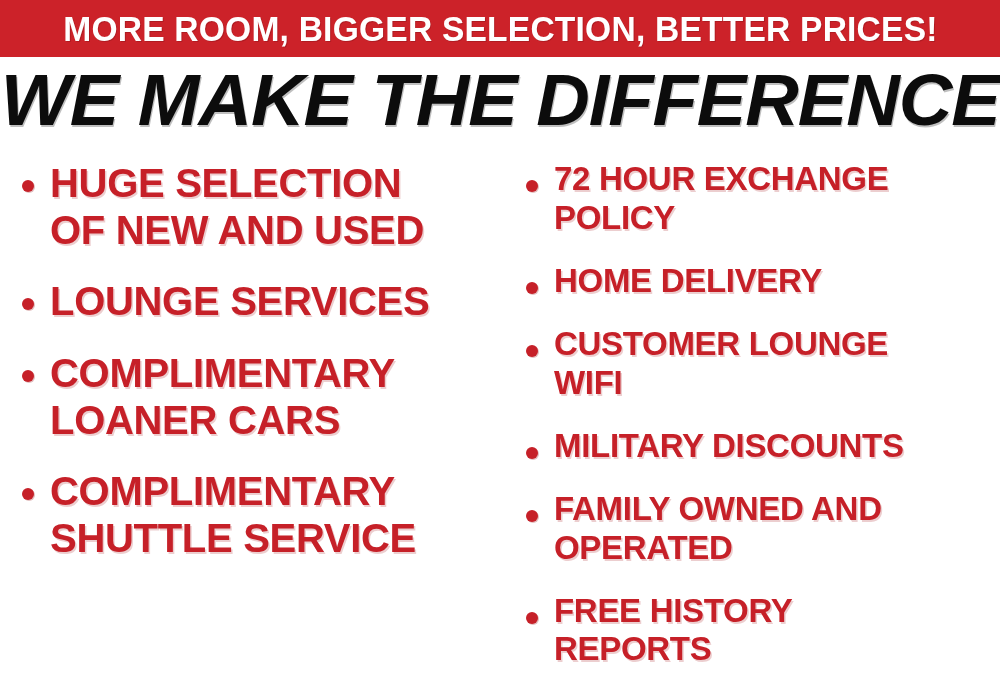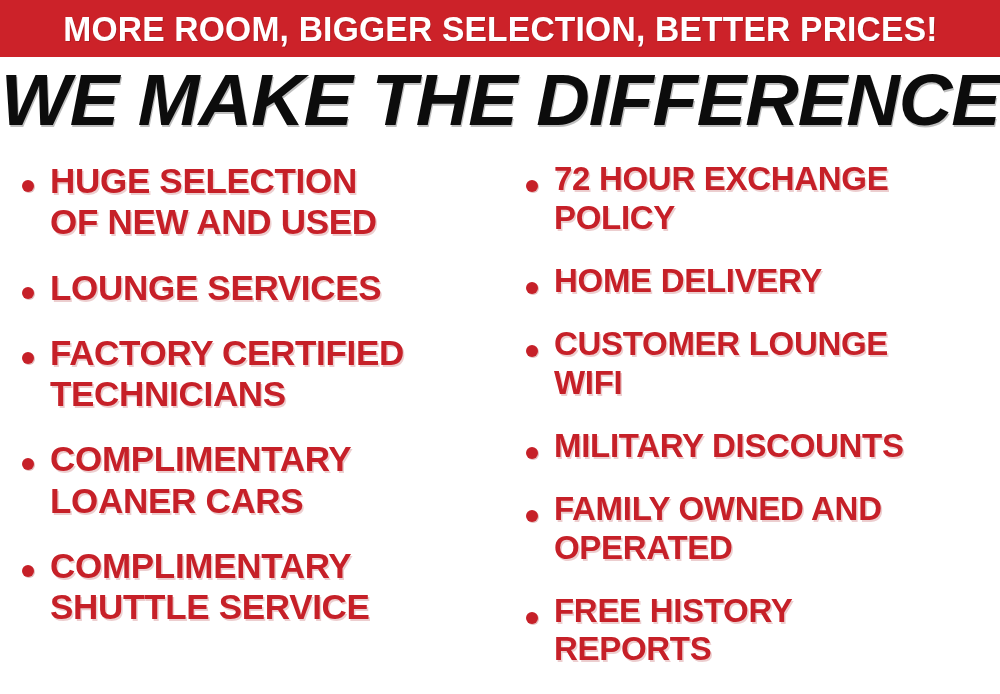--- a/index.html
+++ b/index.html
@@ -103,21 +103,21 @@
     background: #c62028;
     box-shadow: 1px 1px 0 rgba(150, 20, 25, 0.28);
   }
   .col-right .bullet-dot { left: 12px; }
 
   .bullet-text {
     display: block;
     color: #c62028;
     font-family: "Liberation Sans", sans-serif;
     font-weight: bold;
-    font-size: 35px;
+    font-size: 40px;
     line-height: 1.18;
     letter-spacing: -0.3px;
     text-shadow: 1.5px 1.5px 0 rgba(170, 30, 35, 0.22);
     white-space: pre-line;
   }
   .col-right .bullet-text { font-size: 33px; }
 </style>
 </head>
 <body>
 
@@ -139,25 +139,20 @@
         <span class="bullet-dot"></span>
         <span class="bullet-text">HUGE SELECTION
 OF NEW AND USED</span>
       </div>
 
       <div class="bullet-item">
         <span class="bullet-dot"></span>
         <span class="bullet-text">LOUNGE SERVICES</span>
       </div>
 
-      <div class="bullet-item">
-        <span class="bullet-dot"></span>
-        <span class="bullet-text">FACTORY CERTIFIED
-TECHNICIANS</span>
-      </div>
 
       <div class="bullet-item">
         <span class="bullet-dot"></span>
         <span class="bullet-text">COMPLIMENTARY
 LOANER CARS</span>
       </div>
 
       <div class="bullet-item">
         <span class="bullet-dot"></span>
         <span class="bullet-text">COMPLIMENTARY

